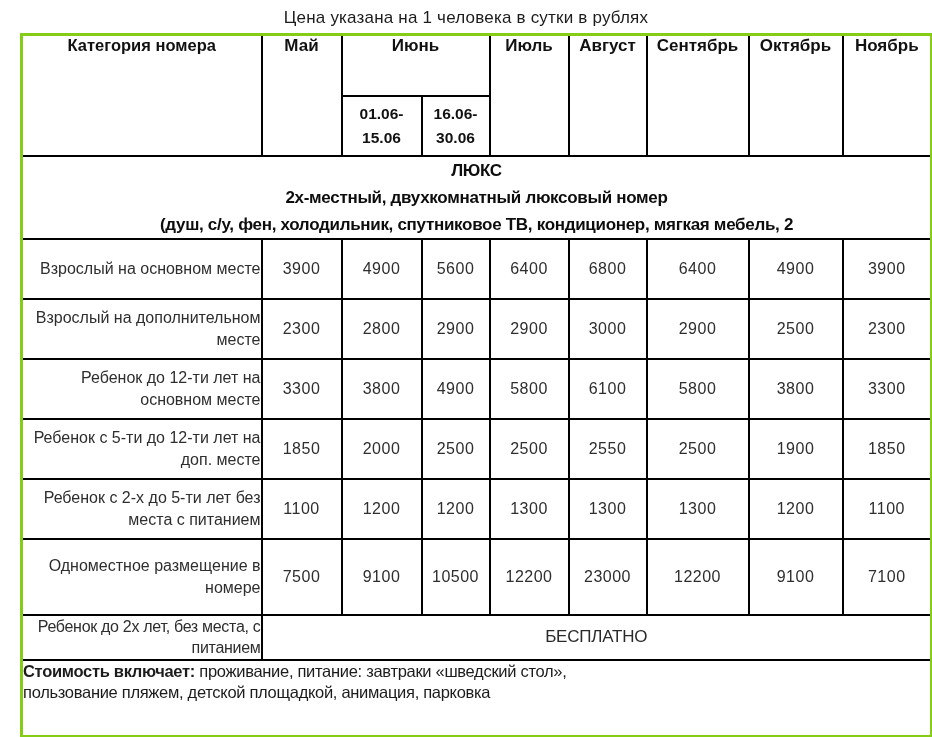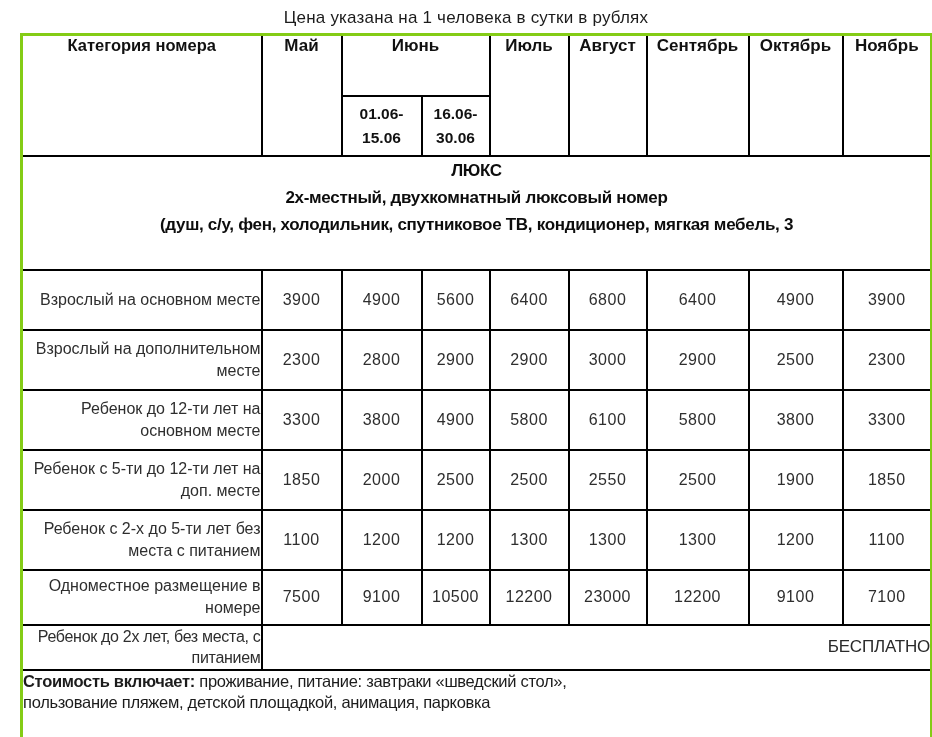--- a/index.html
+++ b/index.html
@@ -81,44 +81,44 @@
     text-align: center;
     vertical-align: middle;
     font-size: 16px;
     color: #2e2e2e;
     letter-spacing: 0.5px;
   }
   .free-label {
     letter-spacing: -0.3px;
   }
   .free-value {
-    text-align: right;
+    text-align: center;
     vertical-align: middle;
     padding-right: 88px;
     font-size: 17px;
     color: #2a2a2a;
     letter-spacing: -0.2px;
     border-radius: 16px;
   }
   .footer-cell {
     vertical-align: top;
     text-align: left;
     padding: 6px 10px 8px 8px;
     font-size: 16.5px;
     line-height: 21px;
     color: #1c1c1c;
     letter-spacing: -0.3px;
   }
   .footer-cell .bold { font-weight: bold; }
   
   .tr-h1 { height: 61px; }
   .tr-h2 { height: 60px; }
-  .tr-lux { height: 114px; }
+  .tr-lux { height: 83px; }
   .tr-data { height: 60px; }
-  .tr-data-sm { height: 55px; }
+  .tr-data-sm { height: 76px; }
   .tr-free { height: 45px; }
   .tr-foot { height: 77px; }
 </style>
 </head>
 <body>
 
 <div class="page-title">Цена указана на 1 человека в сутки в рублях</div>
 
 <table class="price-table">
   <colgroup>
@@ -149,21 +149,21 @@
     <th class="period-cell">01.06-
 15.06</th>
     <th class="period-cell">16.06-
 30.06</th>
   </tr>
 
   <tr class="tr-lux">
     <td class="section-cell" colspan="9">
       <div>ЛЮКС</div>
       <div>2х-местный, двухкомнатный люксовый номер</div>
-      <div>(душ, с/у, фен, холодильник, спутниковое ТВ, кондиционер, мягкая мебель, 3</div>
+      <div>(душ, с/у, фен, холодильник, спутниковое ТВ, кондиционер, мягкая мебель, 2</div>
     </td>
   </tr>
 
   <tr class="tr-data">
     <td class="row-label">Взрослый на основном месте</td>
     <td class="num-cell">3900</td>
     <td class="num-cell">4900</td>
     <td class="num-cell">5600</td>
     <td class="num-cell">6400</td>
     <td class="num-cell">6800</td>

